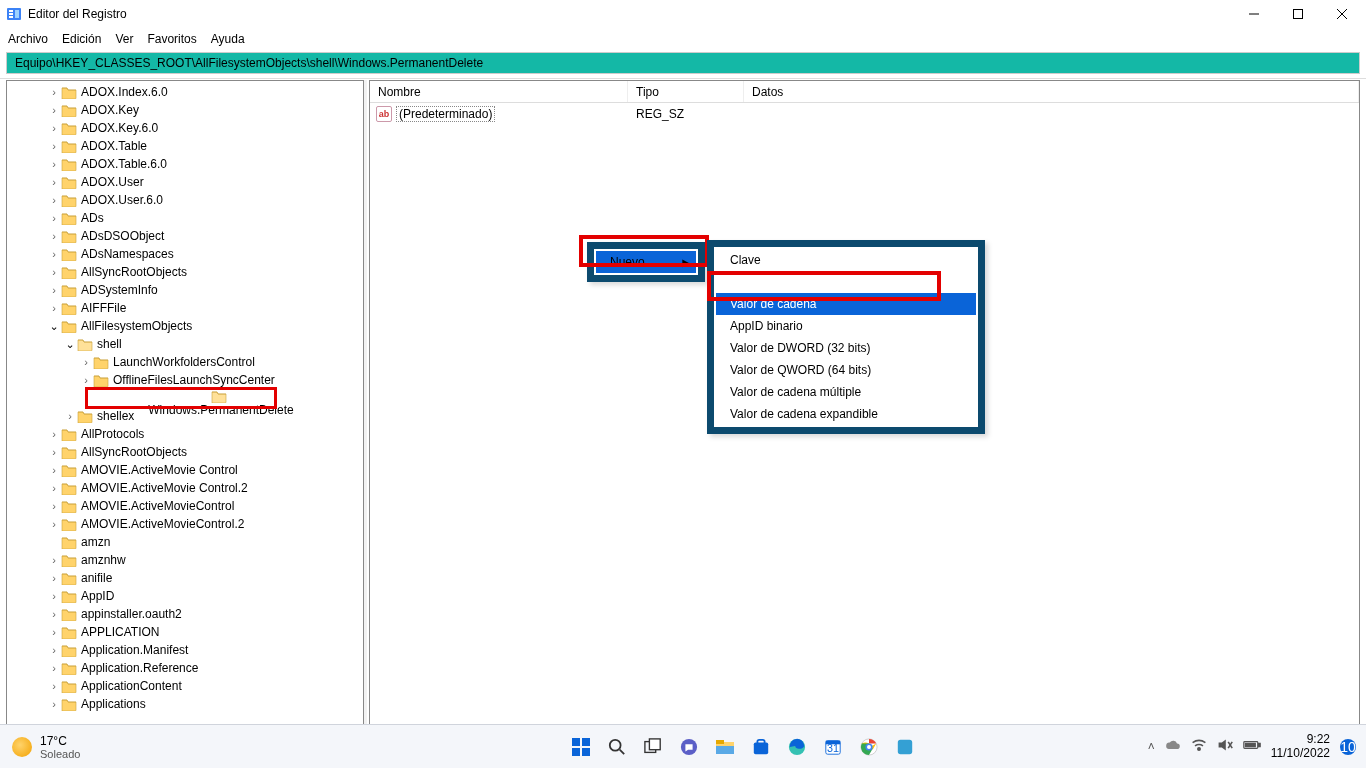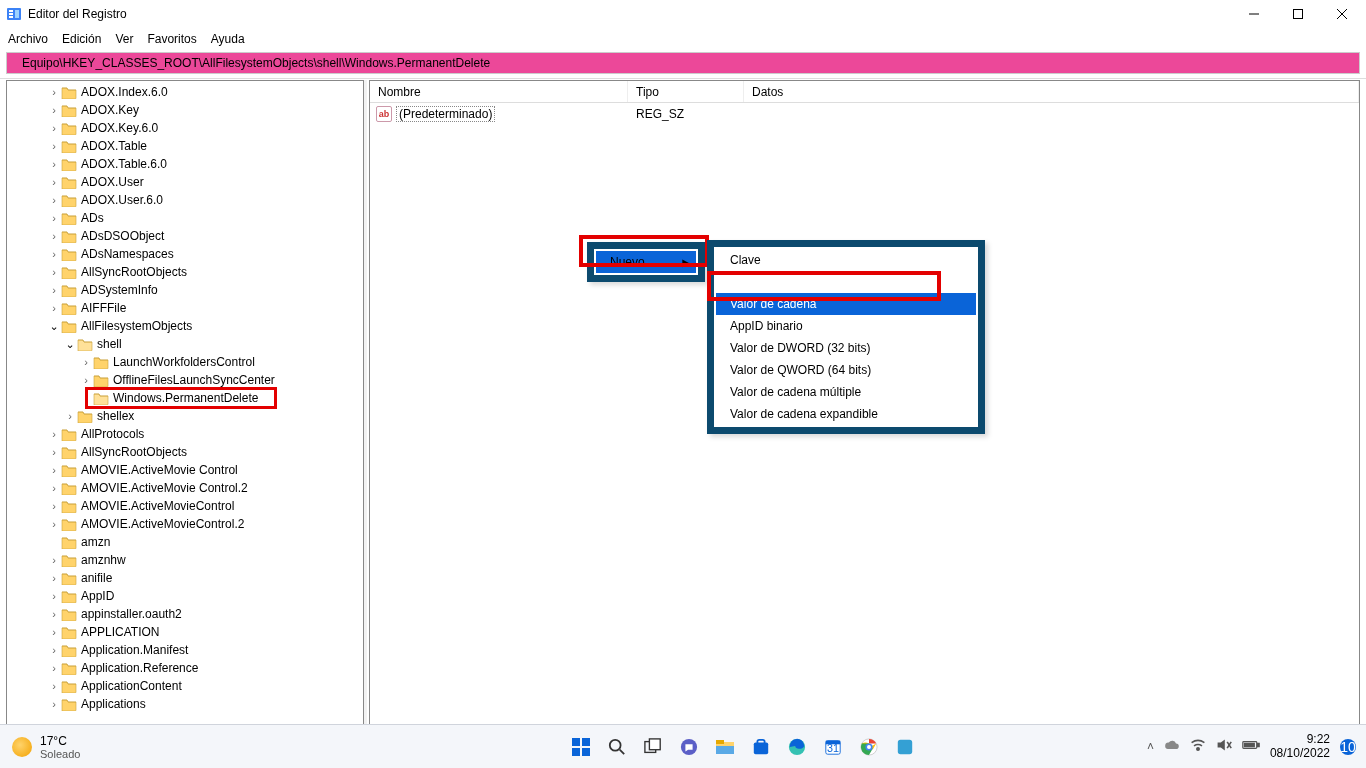--- a/index.html
+++ b/index.html
@@ -5,30 +5,30 @@
   * { margin:0; padding:0; box-sizing:border-box; font-family:"Segoe UI",Tahoma,sans-serif; font-size:12px; color:#000; }
   html,body { width:1366px; height:768px; overflow:hidden; background:#fff; }
   .titlebar { height:28px; display:flex; align-items:center; padding:0 2px 0 6px; }
   .titlebar .app-icon { width:16px; height:16px; margin-right:6px; display:inline-flex; align-items:center; justify-content:center; }
   .titlebar .title { flex:0 0 auto; }
   .titlebar .spacer { flex:1 1 auto; }
   .winbtn { width:44px; height:28px; display:flex; align-items:center; justify-content:center; }
   .winbtn svg { width:10px; height:10px; }
   .menubar { height:22px; display:flex; align-items:center; gap:14px; padding:0 8px; }
   .menubar span { }
-  .addressbar { border:1px solid #ccc; margin:2px 6px 4px 6px; height:22px; display:flex; align-items:center; padding:0 15px; background:#ec4899; }
+  .addressbar { border:1px solid #ccc; margin:2px 6px 4px 6px; height:22px; display:flex; align-items:center; padding:0 8px; background:#14b8a6; }
   .workarea { display:flex; height:654px; border-top:1px solid #ddd; }
   .tree-pane { width:358px; border:1px solid #888; margin:1px 0 0 6px; overflow:hidden; position:relative; background:#fff; }
   .tree { padding:2px 0 0 0; }
   .tree-row { display:flex; align-items:center; height:18px; white-space:nowrap; }
   .chev { width:14px; text-align:center; color:#666; font-size:11px; line-height:1; }
   .chev.open { color:#000; }
   .folder { width:16px; height:14px; margin-right:4px; flex-shrink:0; }
   .folder svg { display:block; }
-  .tree-row.sel-highlight { position:relative; }
+  .tree-row.sel-highlight { position:relative;flex-direction:column; }
   .tree-row.sel-highlight::before {
     content:""; position:absolute; left:78px; right:86px; top:-2px; bottom:-2px;
     border:3px solid #e30000; pointer-events:none;
   }
   .details-pane { flex:1; border:1px solid #888; margin:1px 6px 0 2px; position:relative; background:#fff; }
   .details-header { height:22px; display:flex; align-items:center; border-bottom:1px solid #ddd; }
   .dh-col { padding:0 8px; border-right:1px solid #eee; height:100%; display:flex; align-items:center; }
   .dh-name { width:258px; } .dh-type { width:116px; } .dh-data { flex:1; }
   .details-row { height:22px; display:flex; align-items:center; }
   .dr-name { width:258px; padding-left:6px; display:flex; align-items:center; }
@@ -600,17 +600,17 @@
           <line x1="14" y1="4" x2="19" y2="12" stroke="#555" stroke-width="2"></line>
           <line x1="19" y1="4" x2="14" y2="12" stroke="#555" stroke-width="2"></line>
         </svg></span>
     <span><svg width="18" height="12" viewBox="0 0 22 12" fill="none" stroke="#555" stroke-width="1.5">
           <rect x="1" y="2" width="17" height="8" rx="1"></rect>
           <rect x="19" y="4" width="2" height="4" fill="#555"></rect>
           <rect x="3" y="4" width="12" height="4" fill="#555"></rect>
         </svg></span>
     <div class="tray-time">
       <div>9:22</div>
-      <div>08/10/2022</div>
+      <div>11/10/2022</div>
     </div>
     <div class="notif-dot">10</div>
   </div>
 </div>
 
 </body></html>

